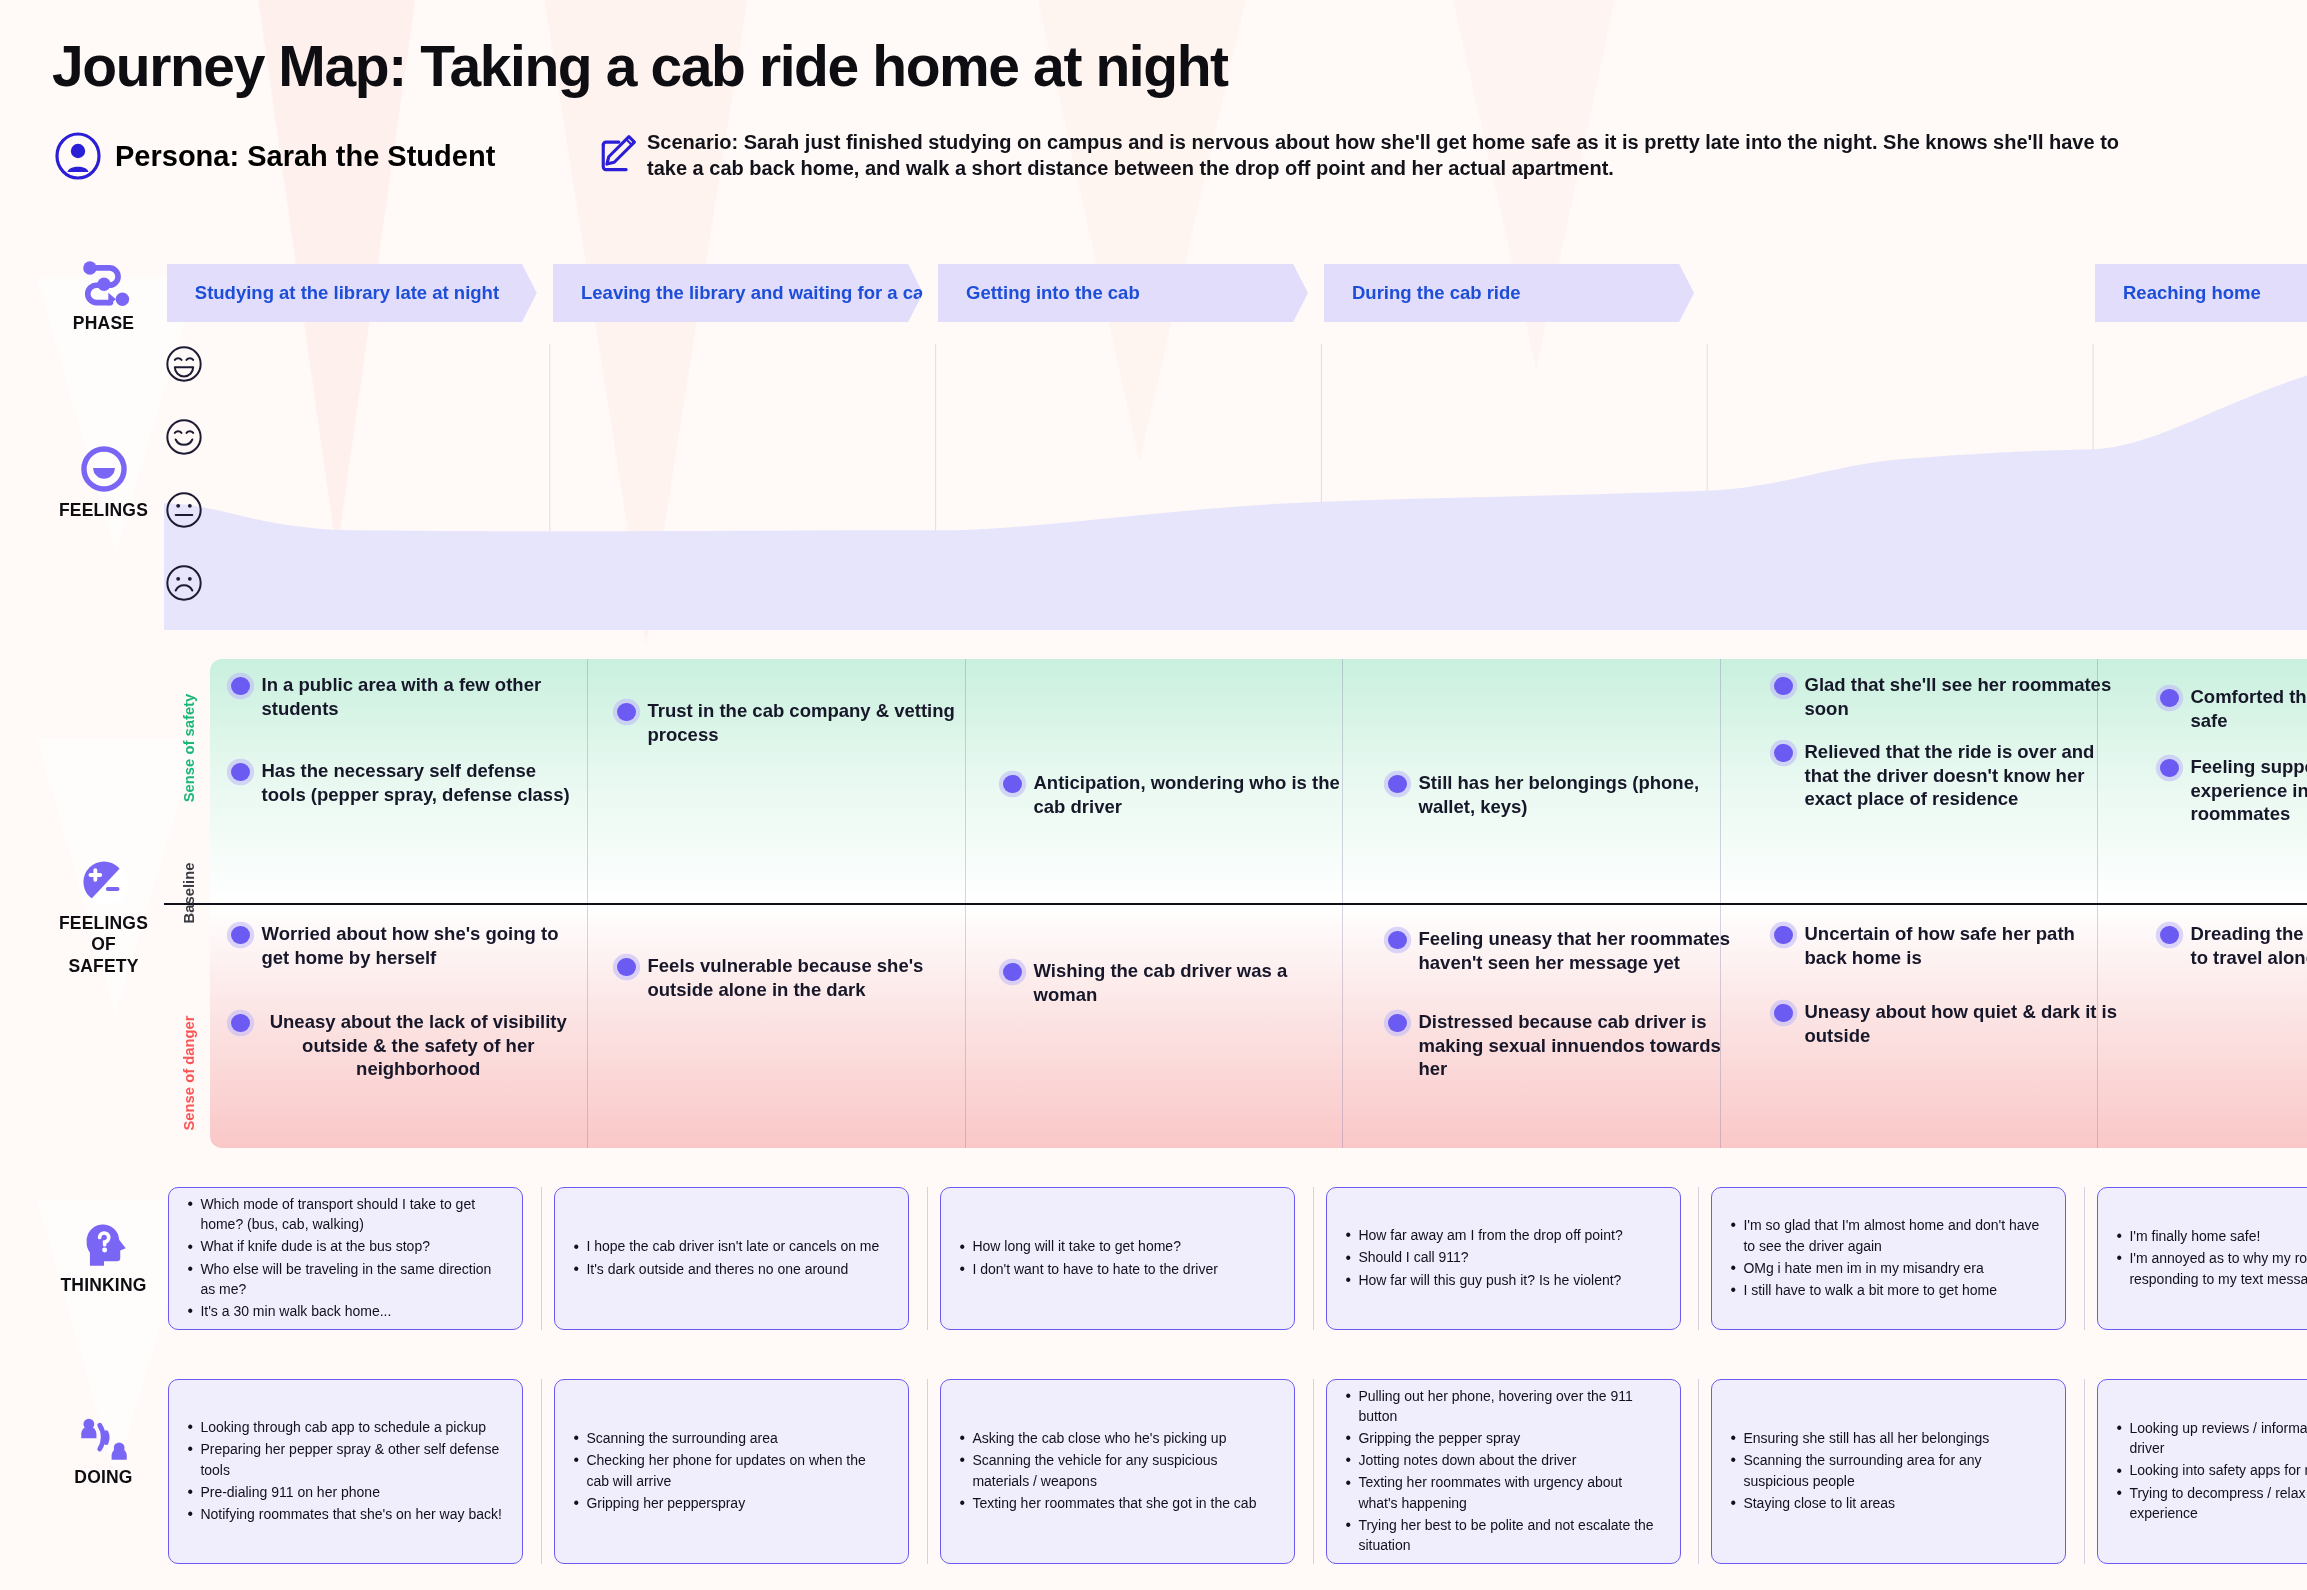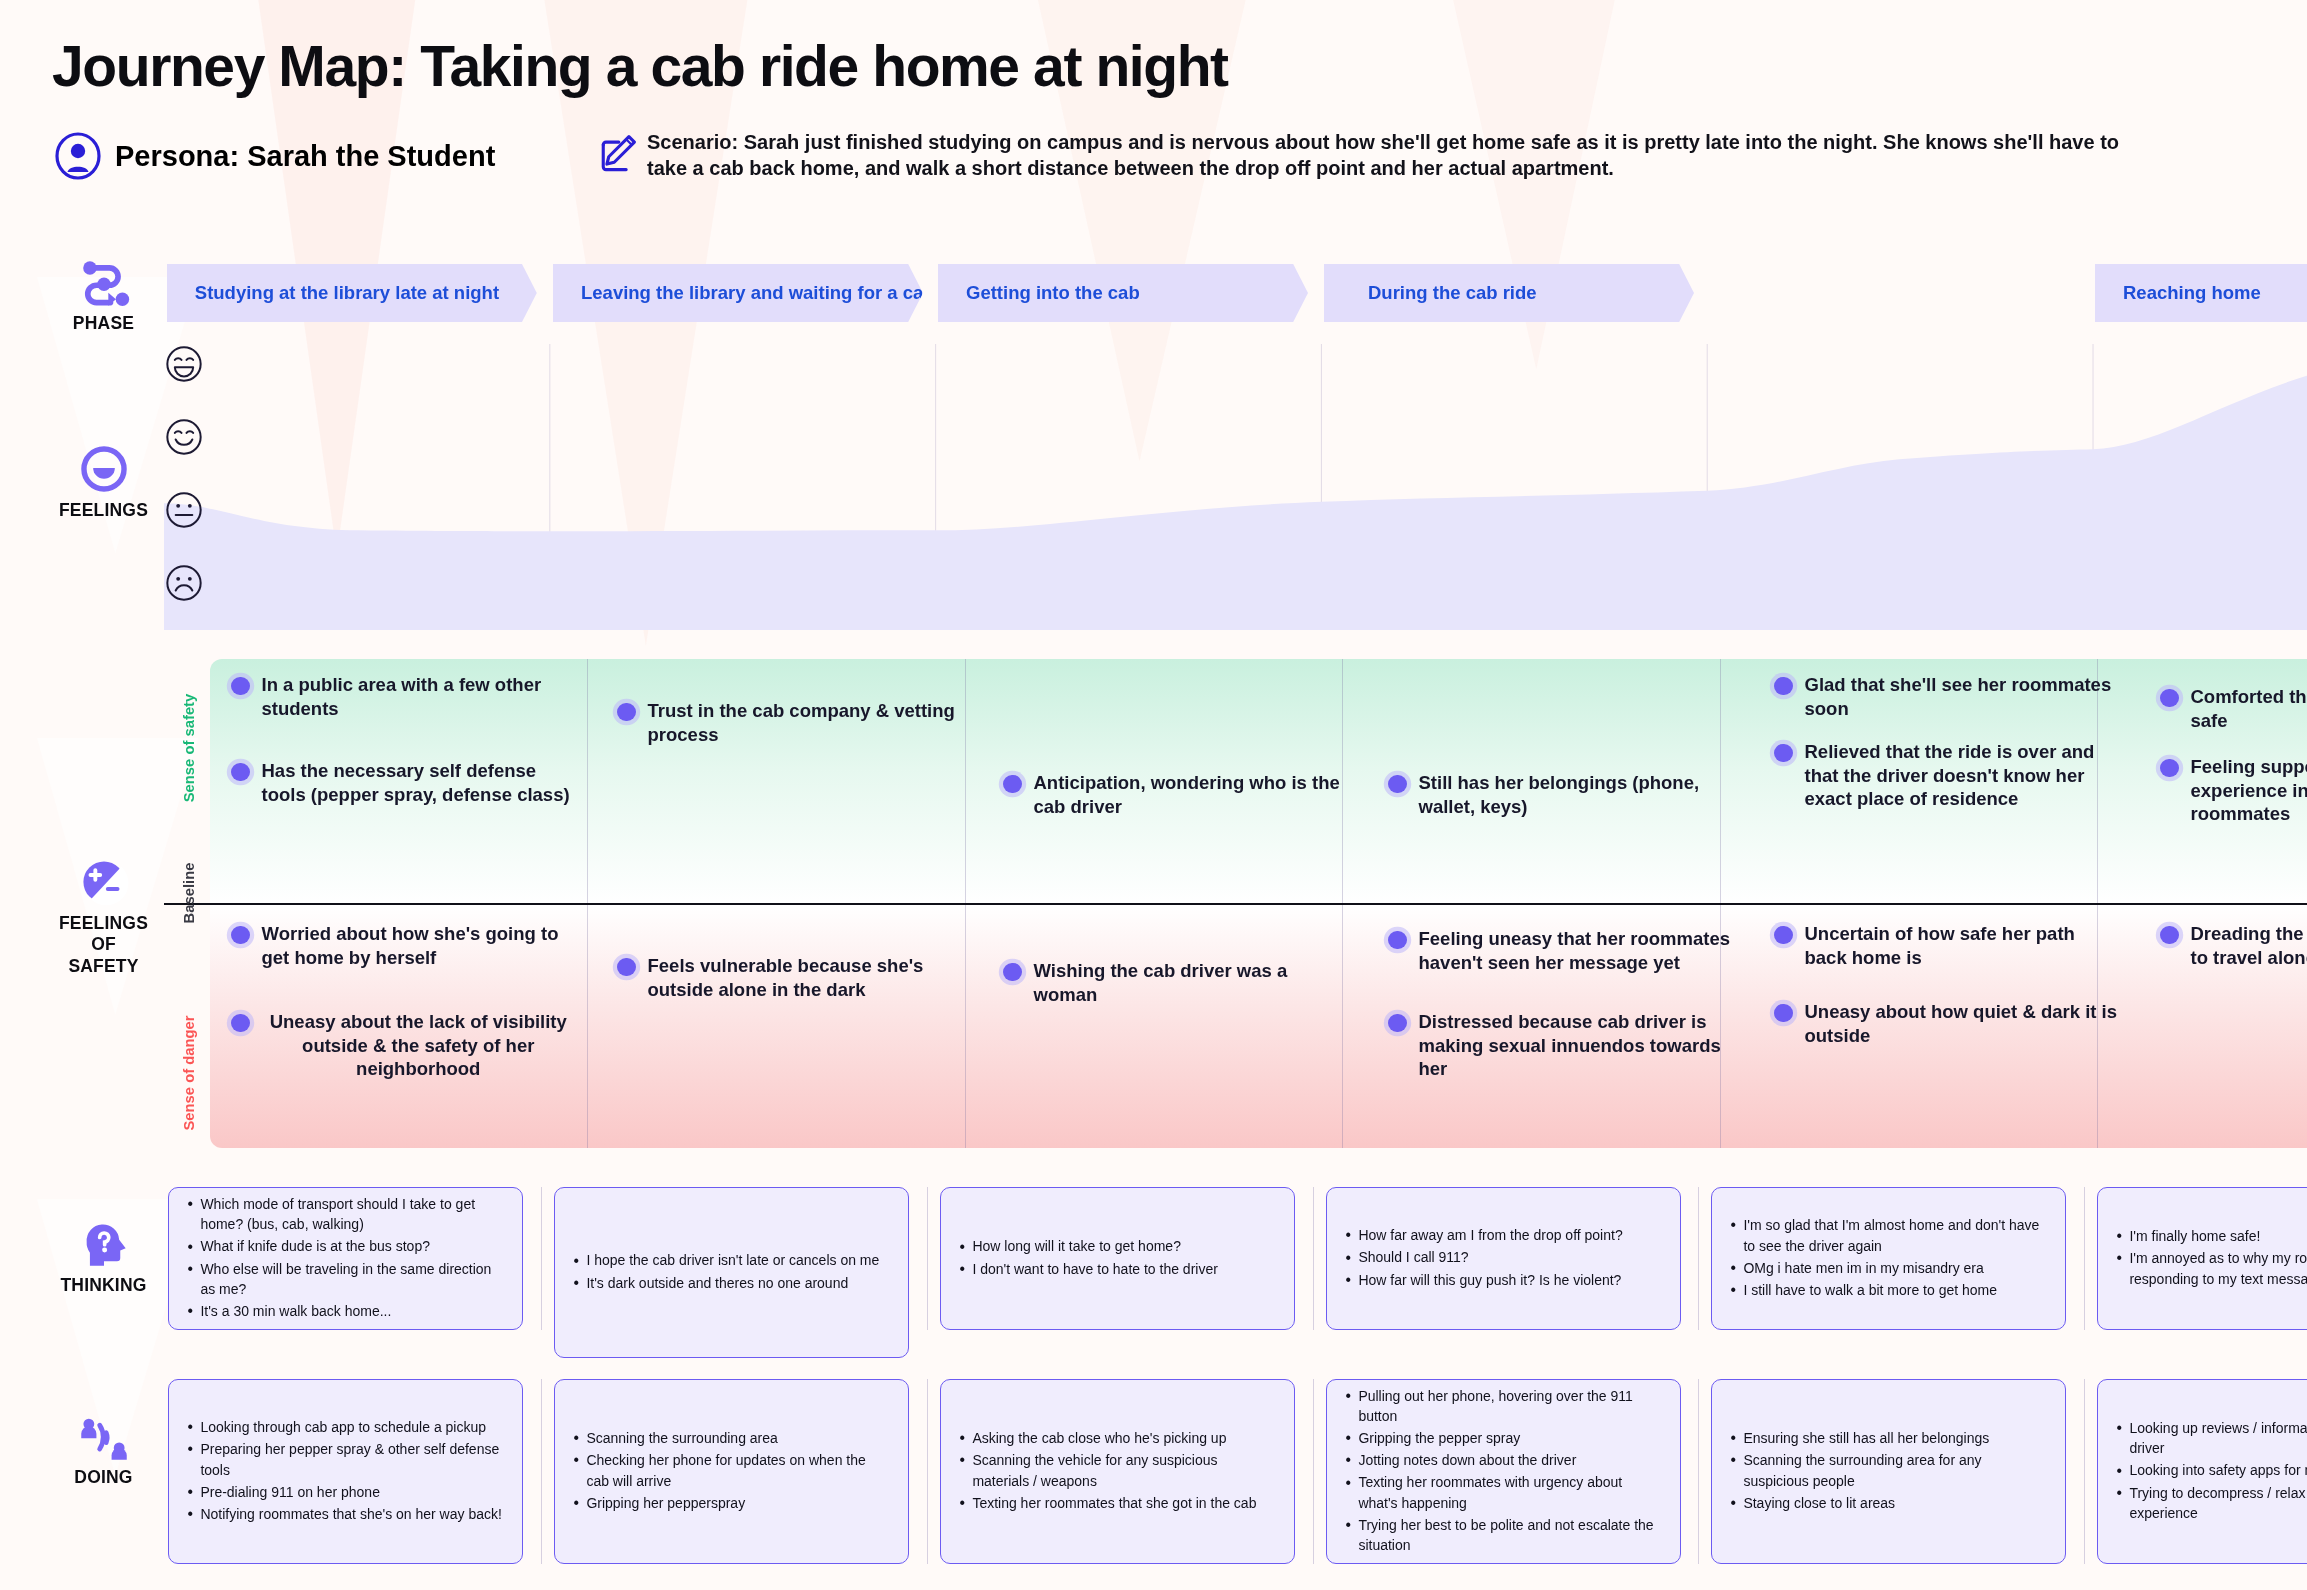--- a/index.html
+++ b/index.html
@@ -201,21 +201,21 @@
   <div class="phase-row" id="phase-row">
       <div class="phase-chip" style="left: 2.8px; width: 370px; clip-path: polygon(0px 0px, 96% 0px, 100% 50%, 96% 100%, 0px 100%);">
         <span class="lbl">Studying at the library late at night</span>
       </div>
       <div class="phase-chip" style="left: 389px; width: 370px; clip-path: polygon(0px 0px, 96% 0px, 100% 50%, 96% 100%, 0px 100%);">
         <span class="lbl">Leaving the library and waiting for a cab</span>
       </div>
       <div class="phase-chip" style="left: 774px; width: 370px; clip-path: polygon(0px 0px, 96% 0px, 100% 50%, 96% 100%, 0px 100%);">
         <span class="lbl">Getting into the cab</span>
       </div>
-      <div class="phase-chip" style="left: 1160px; width: 370px; clip-path: polygon(0px 0px, 96% 0px, 100% 50%, 96% 100%, 0px 100%); padding-left: 16px;">
+      <div class="phase-chip" style="left: 1160px; width: 370px; clip-path: polygon(0px 0px, 96% 0px, 100% 50%, 96% 100%, 0px 100%);">
         <span class="lbl">During the cab ride</span>
       </div>
       <div class="phase-chip" style="left: 1931px; width: 370px;">
         <span class="lbl">Reaching home</span>
       </div>
     </div>
 
   <div class="feelings-panel">
     <svg width="2313" height="286" viewBox="0 0 5012 620" preserveAspectRatio="none">
       <g>
@@ -357,21 +357,21 @@
 
   <div id="cards-layer">
       <div class="card" style="left: 168px; top: 1187px; width: 355px; height: 143px;">
         <ul>
           <li>Which mode of transport should I take to get home? (bus, cab, walking)</li>
           <li>What if knife dude is at the bus stop?</li>
           <li>Who else will be traveling in the same direction as me?</li>
           <li>It's a 30 min walk back home...</li>
         </ul>
       </div>
-      <div class="card" style="left: 554px; top: 1187px; width: 355px; height: 171px;">
+      <div class="card" style="left: 554px; top: 1187px; width: 355px; height: 143px;">
         <ul>
           <li>I hope the cab driver isn't late or cancels on me</li>
           <li>It's dark outside and theres no one around</li>
         </ul>
       </div>
       <div class="card" style="left: 940px; top: 1187px; width: 355px; height: 143px;">
         <ul>
           <li>How long will it take to get home?</li>
           <li>I don't want to have to hate to the driver</li>
         </ul>

